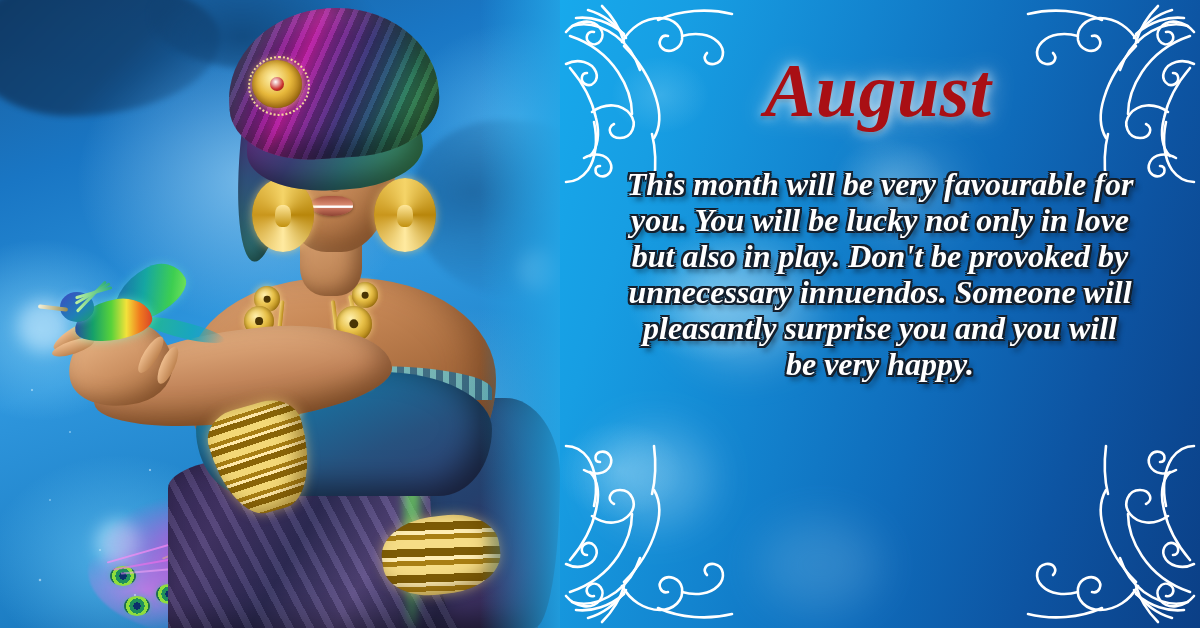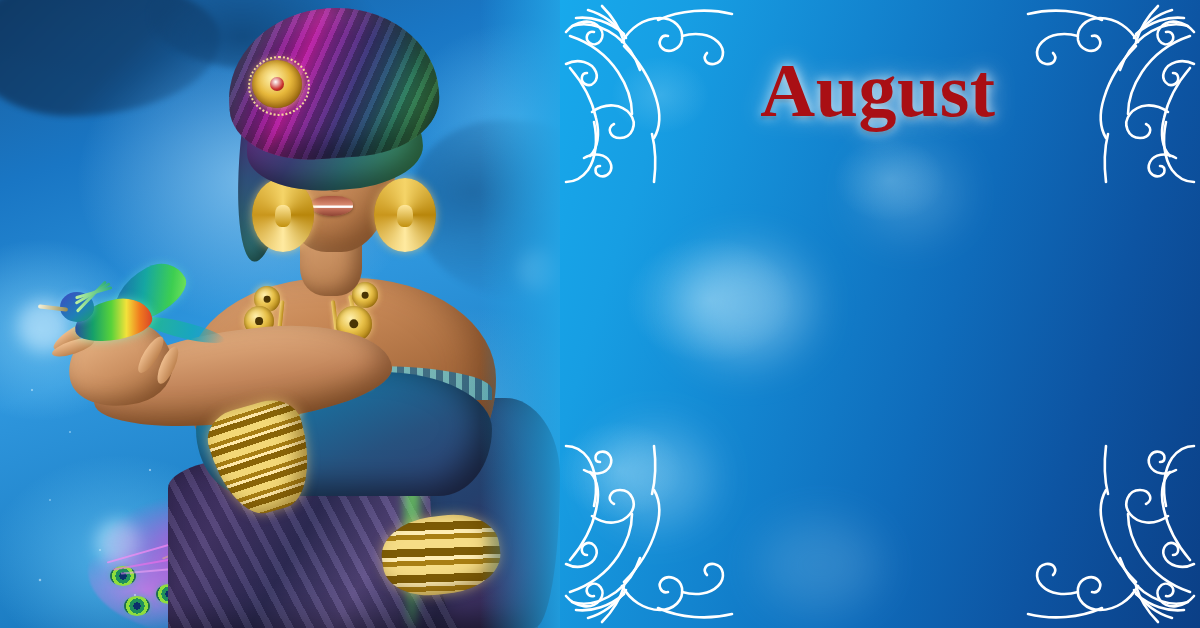--- a/index.html
+++ b/index.html
@@ -290,21 +290,21 @@
   .orn-br{right:2px;bottom:2px;transform:scale(-1,-1);}
 
   .year{
     position:absolute;left:0;right:0;top:14px;text-align:center;
     font-size:42px;font-weight:700;letter-spacing:1px;
     color:#a90f14;
     text-shadow:0 0 9px rgba(255,255,255,.78),0 0 18px rgba(255,255,255,.5),0 2px 2px rgba(0,0,0,.18);
   }
   .month{
     position:absolute;left:0;right:4px;top:52px;text-align:center;
-    font-size:76px;font-weight:700;letter-spacing:.5px;
+    font-size:76px;font-weight:700;font-style:italic;letter-spacing:.5px;
     color:#a90f14;line-height:1;
     text-shadow:0 0 12px rgba(255,255,255,.8),0 0 26px rgba(255,255,255,.5),0 3px 3px rgba(0,0,0,.2);
   }
   .body-text{
     position:absolute;left:66px;right:66px;top:166px;
     text-align:center;
     font-size:32px;line-height:36px;
     font-weight:700;font-style:italic;
     color:#ffffff;
     text-shadow:
@@ -498,15 +498,16 @@
         <path d="M4 62 C16 56 30 60 34 70 C37 78 30 86 23 82 C18 79 19 71 25 71"></path>
         <path d="M8 66 C20 80 30 98 34 116 C38 132 36 146 28 154"></path>
         <path d="M30 110 C44 100 60 102 68 112 C76 122 70 136 58 136 C48 136 44 126 52 122"></path>
         <path d="M32 120 C36 138 34 156 26 168 C20 176 12 180 4 180"></path>
         <path d="M22 156 C32 150 44 152 48 160 C52 168 46 176 38 174 C32 172 32 164 38 164"></path>
         <path d="M90 132 C94 148 94 164 92 180"></path>
       </svg>
     </div>
 
     <div class="month">August</div>
+    <div class="body-text">This month will be very favourable for you. You will be lucky not only in love but also in play. Don't be provoked by unnecessary innuendos. Someone will pleasantly surprise you and you will be very happy.</div>
 
   </div>
 </div>
 
 </body></html>

